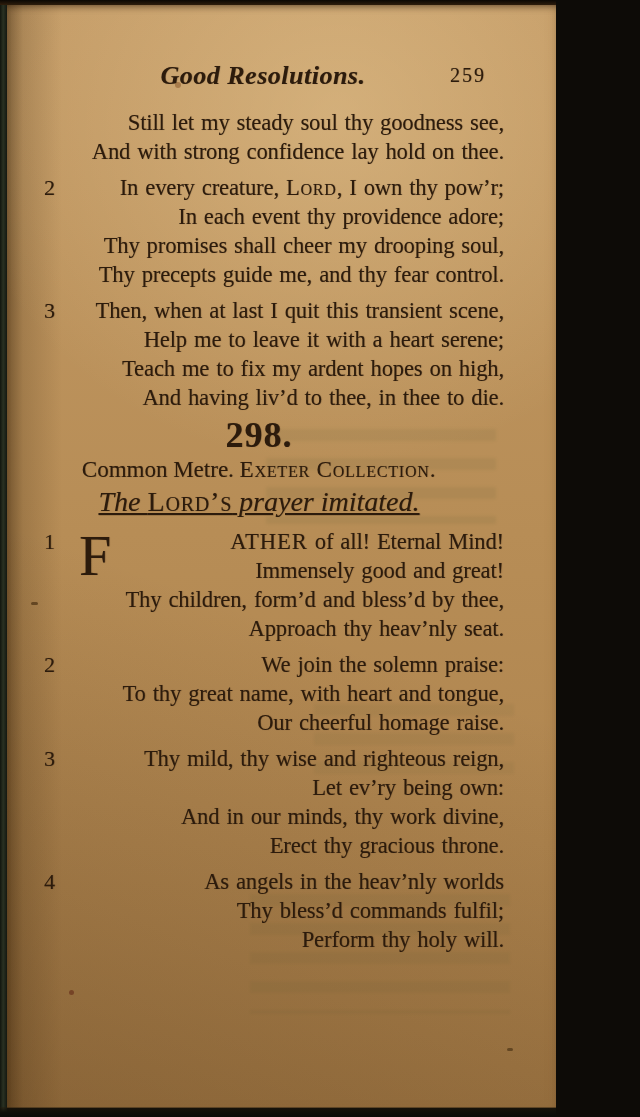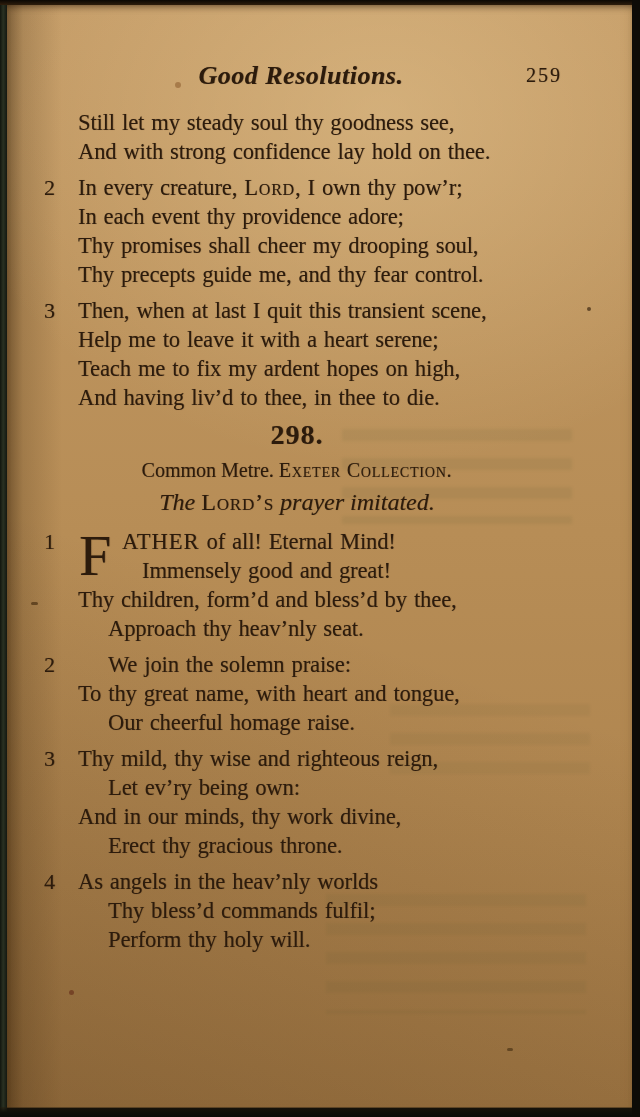--- a/index.html
+++ b/index.html
@@ -1,17 +1,17 @@
 <!DOCTYPE html>
 <html><head>
 <meta charset="utf-8">
 <style>
   html,body{margin:0;padding:0;background:#0d0b07;}
   .photo{
-    position:relative;width:632px;height:1117px;overflow:hidden;
+    position:relative;width:556px;height:1117px;overflow:hidden;
     font-family:"Liberation Serif","DejaVu Serif",serif;
   }
   
   .edge-top{position:absolute;top:0;left:0;right:0;height:5px;
     background:linear-gradient(#0b0703,#2e1d0c);z-index:5;}
   .edge-bottom{position:absolute;bottom:0;left:0;right:0;height:10px;
     background:linear-gradient(rgba(40,30,14,.4),#0f0e09 55%,#0a0a07);z-index:5;}
   .spine{position:absolute;top:0;bottom:0;left:0;width:7px;
     background:linear-gradient(90deg,#11150e,#2a3122 45%,#141811);z-index:5;}
   
@@ -34,36 +34,36 @@
     text-align:center;padding-right:56px;
     font-style:italic;font-weight:700;font-size:26px;line-height:33px;letter-spacing:0.5px;
   }
   .page-number{position:absolute;right:18px;top:0;font-size:20px;line-height:33px;letter-spacing:2px;}
 
   
   .poem{position:relative;}
   .stanza{position:relative;margin-bottom:7px;}
   .stanza-num{position:absolute;left:-34px;top:2px;font-size:22px;}
   .stanza-lines{position:relative;}
-  .line{font-size:22.5px;line-height:29px;white-space:nowrap;letter-spacing:-0.1px;word-spacing:1.5px;}
+  .line{font-size:22.5px;line-height:29px;white-space:nowrap;letter-spacing:-0.1px;word-spacing:1.5px;text-align:right;}
   .line.indent{padding-left:30px;}
   .line.after-dc{padding-left:44px;}
   .line.after-dc.indent{padding-left:64px;}
   .dropcap{
     position:absolute;left:1px;top:4px;font-size:58px;line-height:50px;font-weight:400;
   }
   .seg-sc{font-variant:small-caps;letter-spacing:0.8px;font-style:normal;}
   .seg-it{font-style:italic;}
   .seg-caps{letter-spacing:1px;}
 
   
   .hymn-heading{text-align:center;padding-right:64px;margin-top:6px;}
-  .hymn-number{font-size:28px;line-height:32px;font-weight:700;letter-spacing:1px;margin-bottom:4px;}
-  .metre-line{font-size:20px;line-height:30px;margin-bottom:2px;}
-  .hymn-title{font-size:24px;line-height:30px;margin-bottom:10px;}
+  .hymn-number{font-size:36px;line-height:32px;font-weight:700;letter-spacing:1px;margin-bottom:4px;}
+  .metre-line{font-size:23px;line-height:30px;margin-bottom:2px;}
+  .hymn-title{font-size:28px;line-height:30px;margin-bottom:10px;text-decoration:underline;}
 
   
   .ghost{position:absolute;filter:blur(1.6px);opacity:.55;pointer-events:none;
     background:repeating-linear-gradient(180deg, rgba(72,82,42,0.16) 0 12px, rgba(0,0,0,0) 12px 29px);}
   .ghost-1{right:60px;top:425px;width:230px;height:95px;}
   .ghost-2{right:42px;top:700px;width:200px;height:80px;opacity:.4;}
   .ghost-3{right:46px;top:890px;width:260px;height:120px;opacity:.45;}
 
   
   .speck{position:absolute;border-radius:50%;pointer-events:none;}

